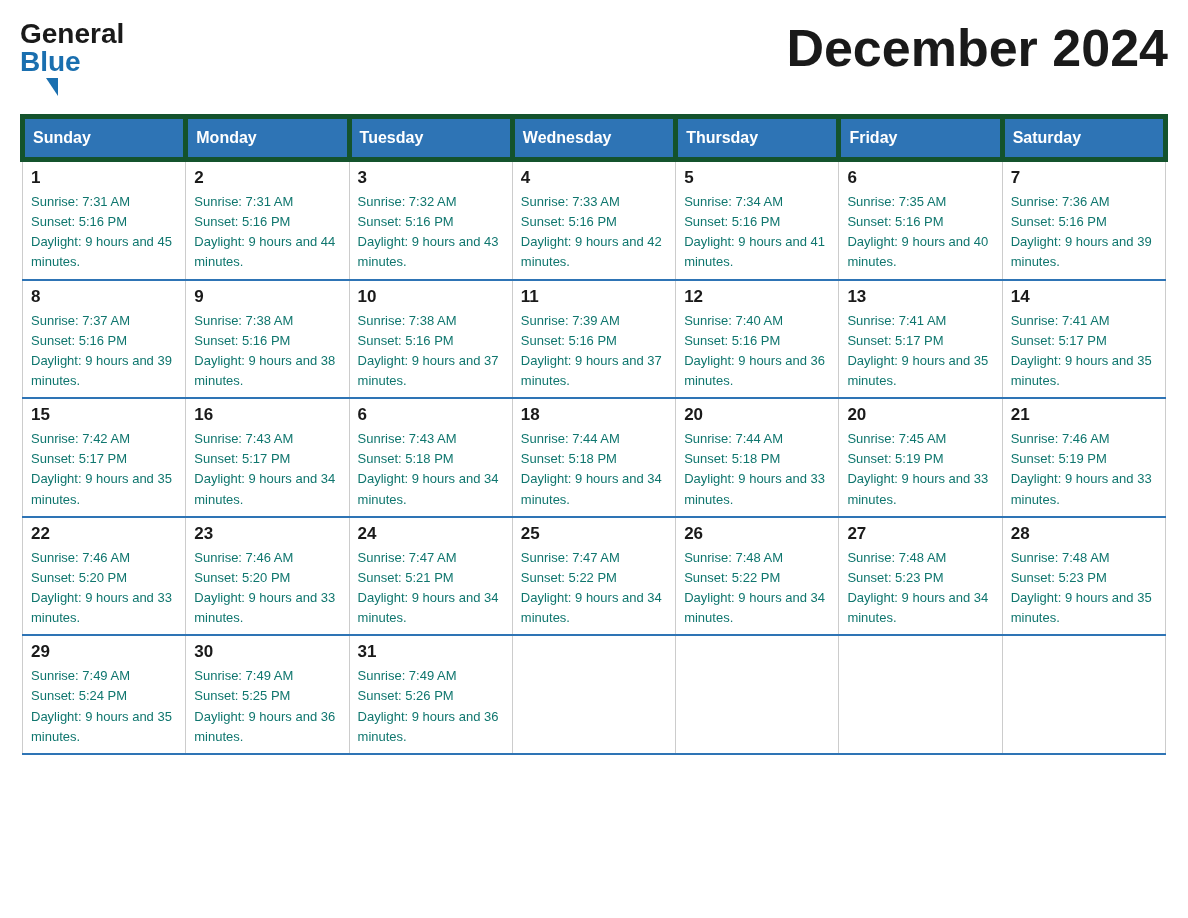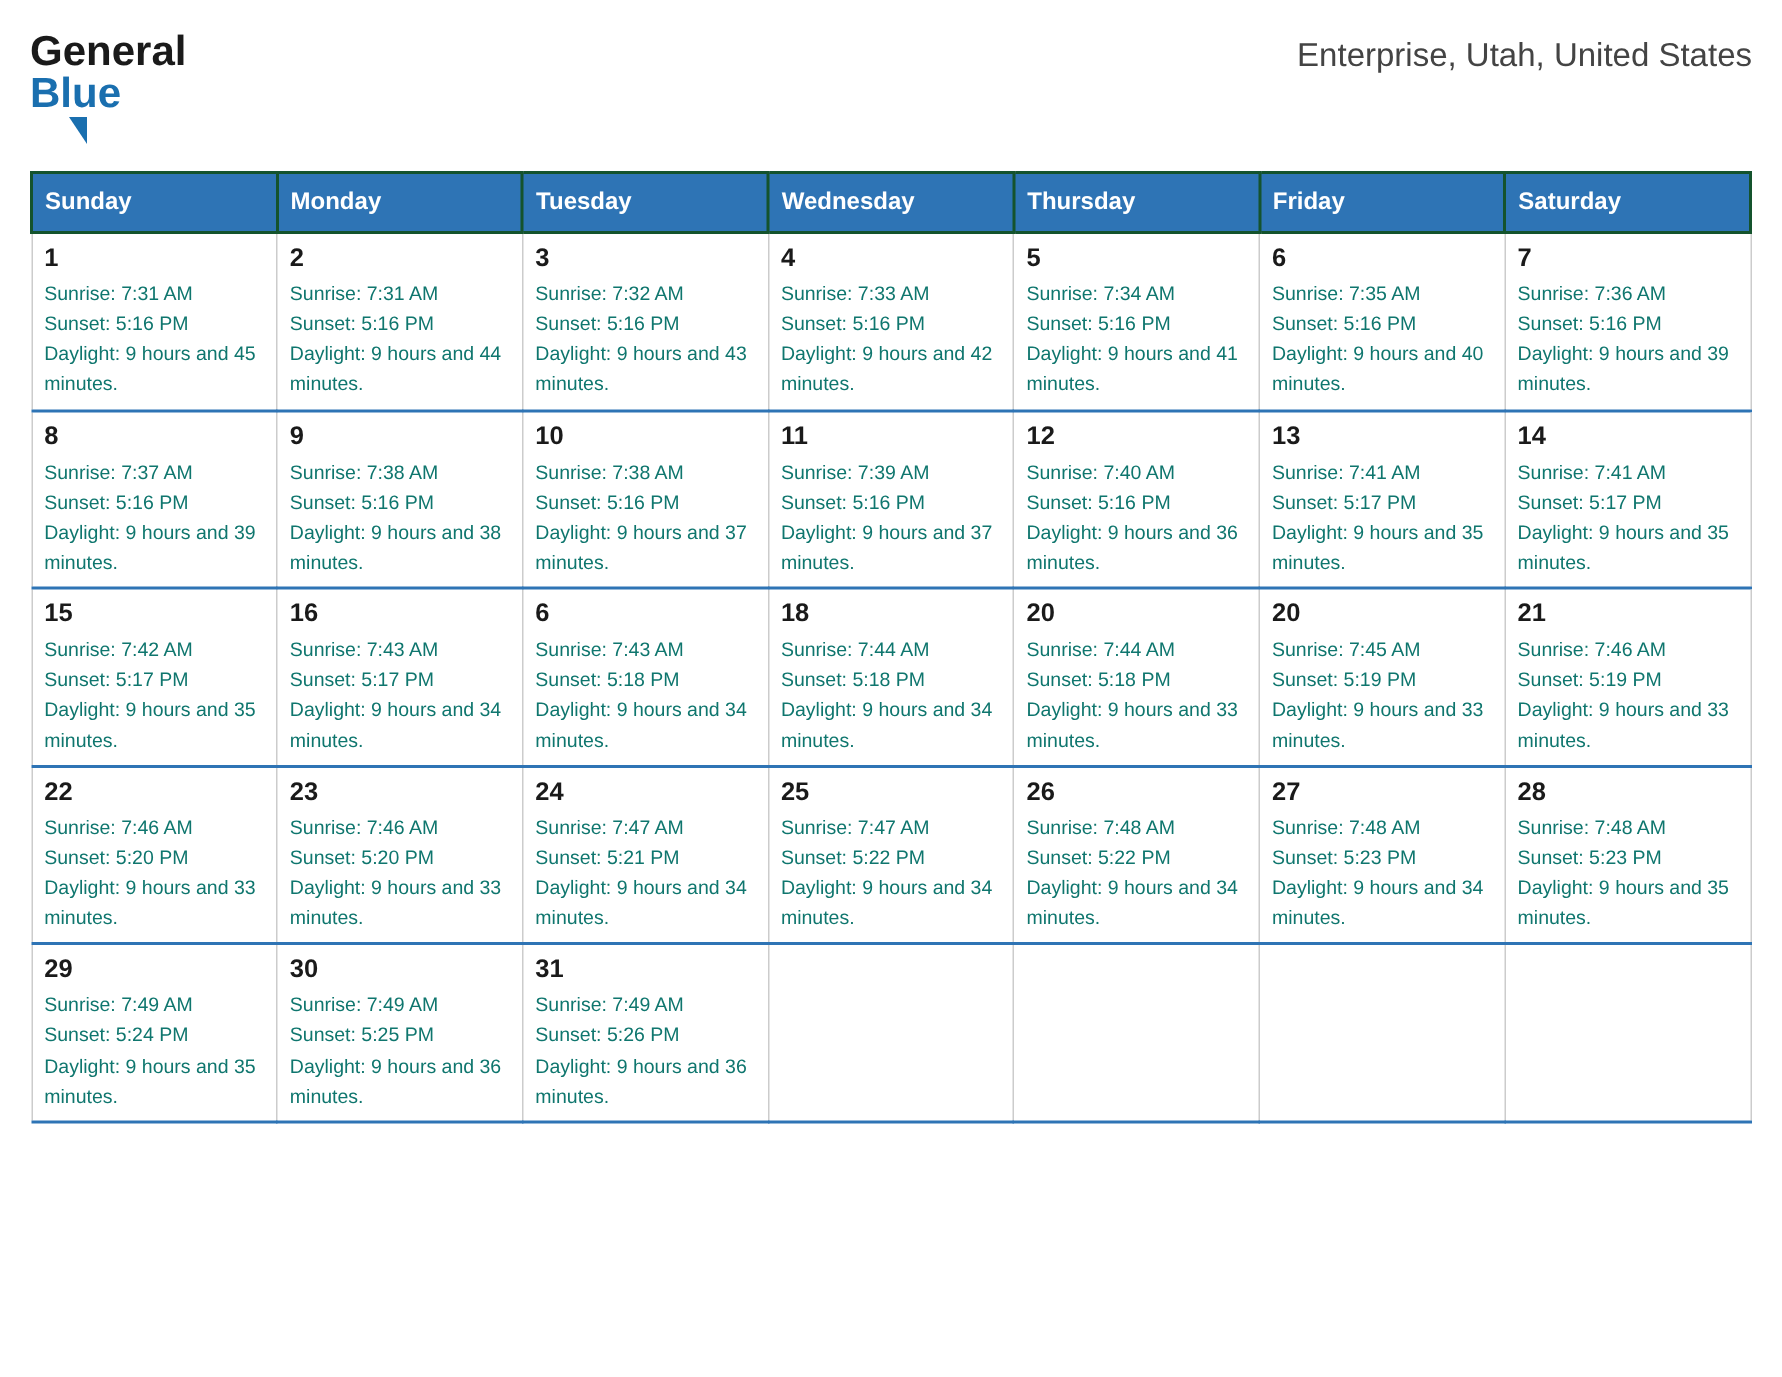--- a/index.html
+++ b/index.html
@@ -66,21 +66,21 @@
       border-collapse: collapse;
       table-layout: fixed;
     }
     thead th {
       background-color: #2e74b5;
       color: #fff;
       font-size: 16px;
       font-weight: bold;
       padding: 10px 8px;
       text-align: left;
-      border: 2px solid #14532d;
+      border: 5px solid #14532d;
     }
     tbody td {
       border: 1px solid #ccc;
       vertical-align: top;
       padding: 6px 8px;
       font-size: 13px;
       color: #222;
       height: 110px;
     }
     tbody tr {
@@ -106,21 +106,21 @@
 
 <div class="header">
   <div class="logo">
     <div class="logo-general">General</div>
     <div class="logo-blue">
       <span>Blue</span>
       <div class="logo-triangle"></div>
     </div>
   </div>
   <div class="title-block">
-    <div class="location">Enterprise, Utah, United States</div>
+    <div class="month-title">December 2024</div>
   </div>
 </div>
 
 <table>
   <thead>
     <tr>
       <th>Sunday</th>
       <th>Monday</th>
       <th>Tuesday</th>
       <th>Wednesday</th>

